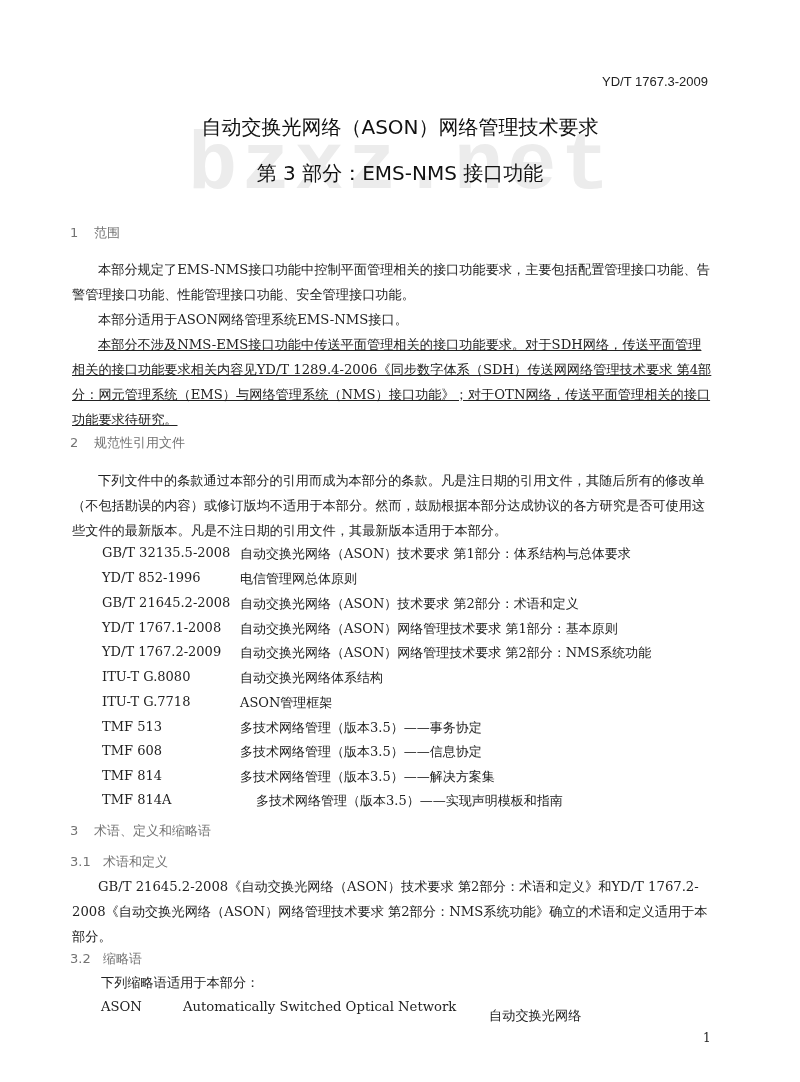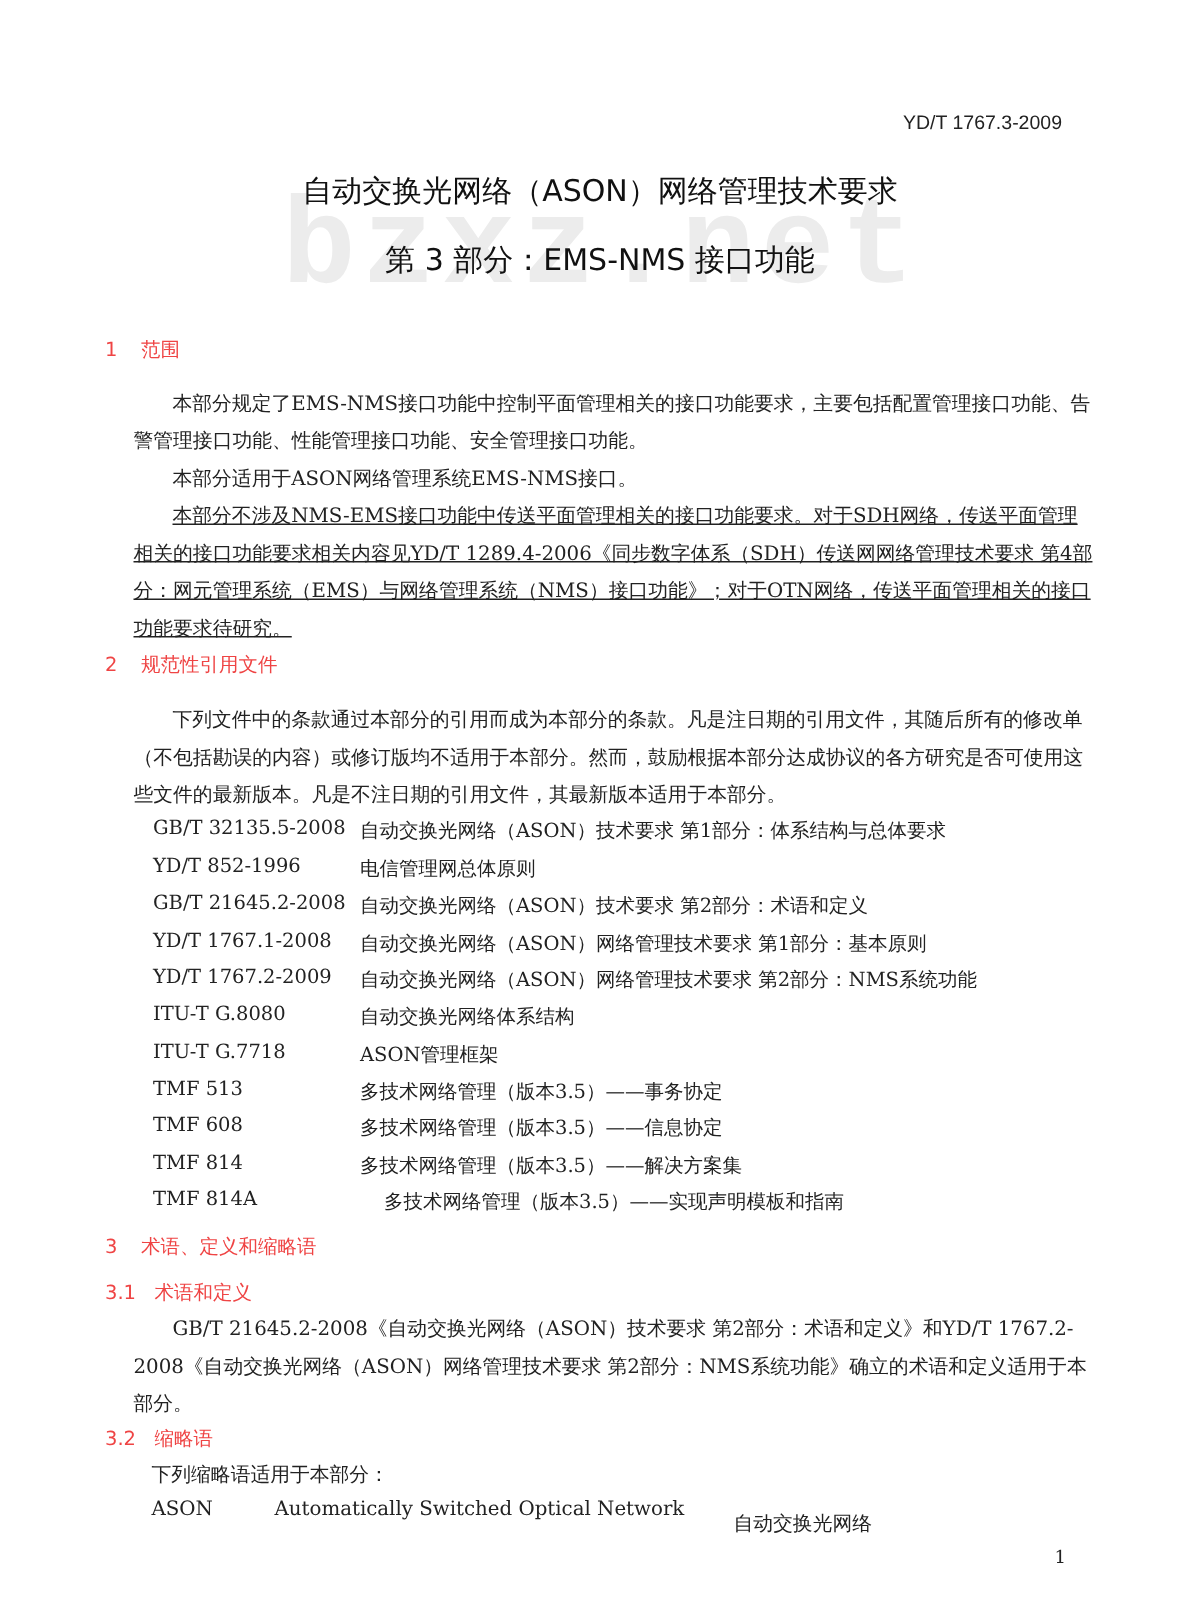--- a/index.html
+++ b/index.html
@@ -24,28 +24,28 @@
     .title1, .title2 {
       left: 0; width: 800px; text-align: center;
       font-family: "DejaVu Sans", "Liberation Sans", sans-serif;
       font-size: 20px; color: #111; z-index: 1;
     }
     .title1 { top: 114px; }
     .title2 { top: 160px; }
     .h1 {
       left: 70px;
       font-family: "DejaVu Sans", "Liberation Sans", sans-serif;
-      font-size: 13px; color: #ef4444;
+      font-size: 13px; color: #737373;
     }
     .h1 .num { display: inline-block; width: 24px; }
     .h2 .num { display: inline-block; width: 33px; }
     .p {
       left: 72px; width: 640px;
       font-size: 13.2px; line-height: 25px; color: #222;
-      white-space: normal; text-indent: 26px; margin-left: 17px;
+      white-space: normal; text-indent: 26px;
     }
     .line { font-size: 13.2px; color: #222; }
     .ref-code { left: 102px; font-size: 13px; color: #222; }
     .ref-title { left: 240px; font-size: 13px; color: #222; }
     .page-num { left: 703px; top: 1031px; font-size: 12px; color: #222; }
   </style>
 </head>
 <body>
 
 <div class="abs watermark">bzxz.net</div>

